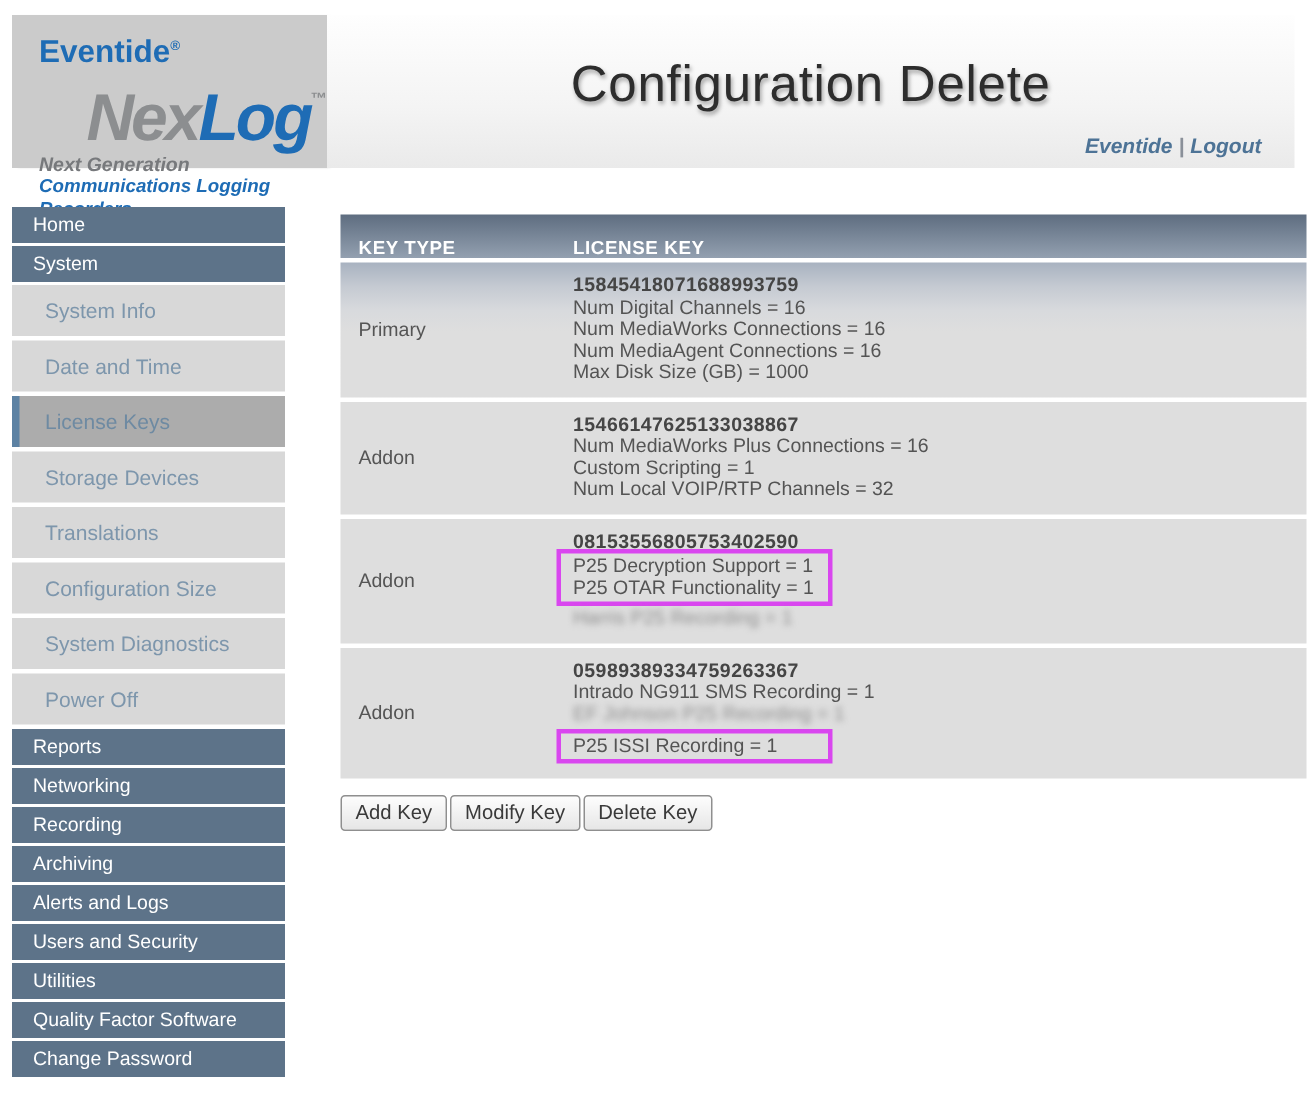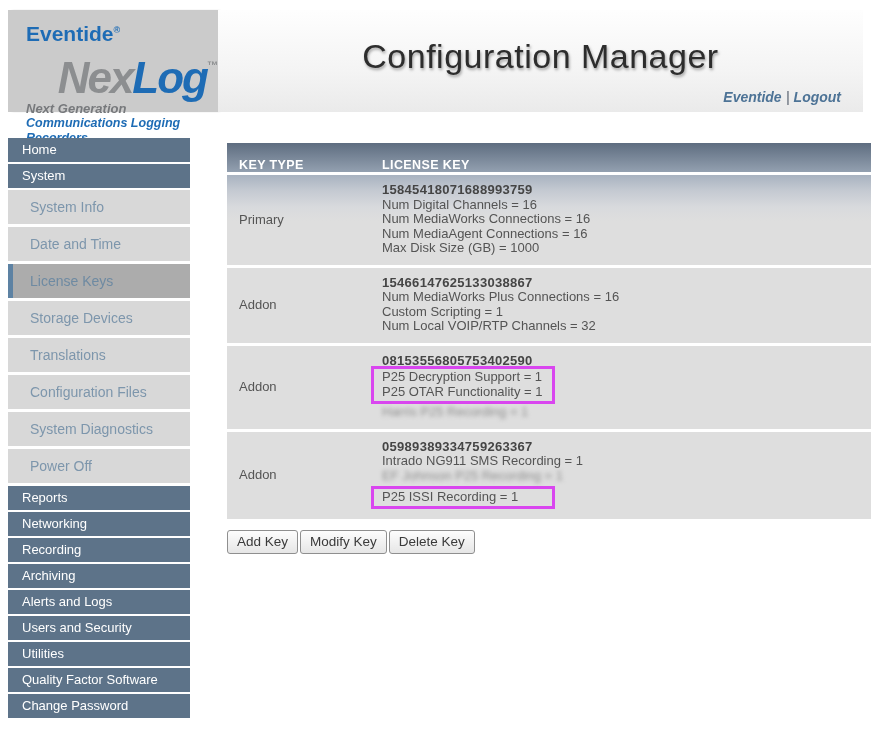--- a/index.html
+++ b/index.html
@@ -107,38 +107,38 @@
 <div class="page">
 
   <div class="header">
     <div class="logo">
       <div class="logo-brand"><span>Eventide</span><sup>®</sup></div>
       <div class="logo-product"><span class="logo-nex">Nex</span><span class="logo-log">Log</span><span class="logo-tm">™</span></div>
       <div class="logo-tag1">Next Generation</div>
       <div class="logo-tag2">Communications Logging Recorders</div>
     </div>
     <div class="header-right">
-      <div class="cfg-title">Configuration Manager</div>
+      <div class="cfg-title">Configuration Delete</div>
       <div class="header-links">
         <a>Eventide</a><span class="link-sep">|</span><a>Logout</a>
       </div>
     </div>
   </div>
 
   <div class="main">
 
     <nav class="sidebar">
       <div class="nav-item top">Home</div>
       <div class="nav-item top">System</div>
       <div class="nav-item sub">System Info</div>
       <div class="nav-item sub">Date and Time</div>
       <div class="nav-item sub selected">License Keys</div>
       <div class="nav-item sub">Storage Devices</div>
       <div class="nav-item sub">Translations</div>
-      <div class="nav-item sub">Configuration Files</div>
+      <div class="nav-item sub">Configuration Size</div>
       <div class="nav-item sub">System Diagnostics</div>
       <div class="nav-item sub">Power Off</div>
       <div class="nav-item top">Reports</div>
       <div class="nav-item top">Networking</div>
       <div class="nav-item top">Recording</div>
       <div class="nav-item top">Archiving</div>
       <div class="nav-item top">Alerts and Logs</div>
       <div class="nav-item top">Users and Security</div>
       <div class="nav-item top">Utilities</div>
       <div class="nav-item top">Quality Factor Software</div>

